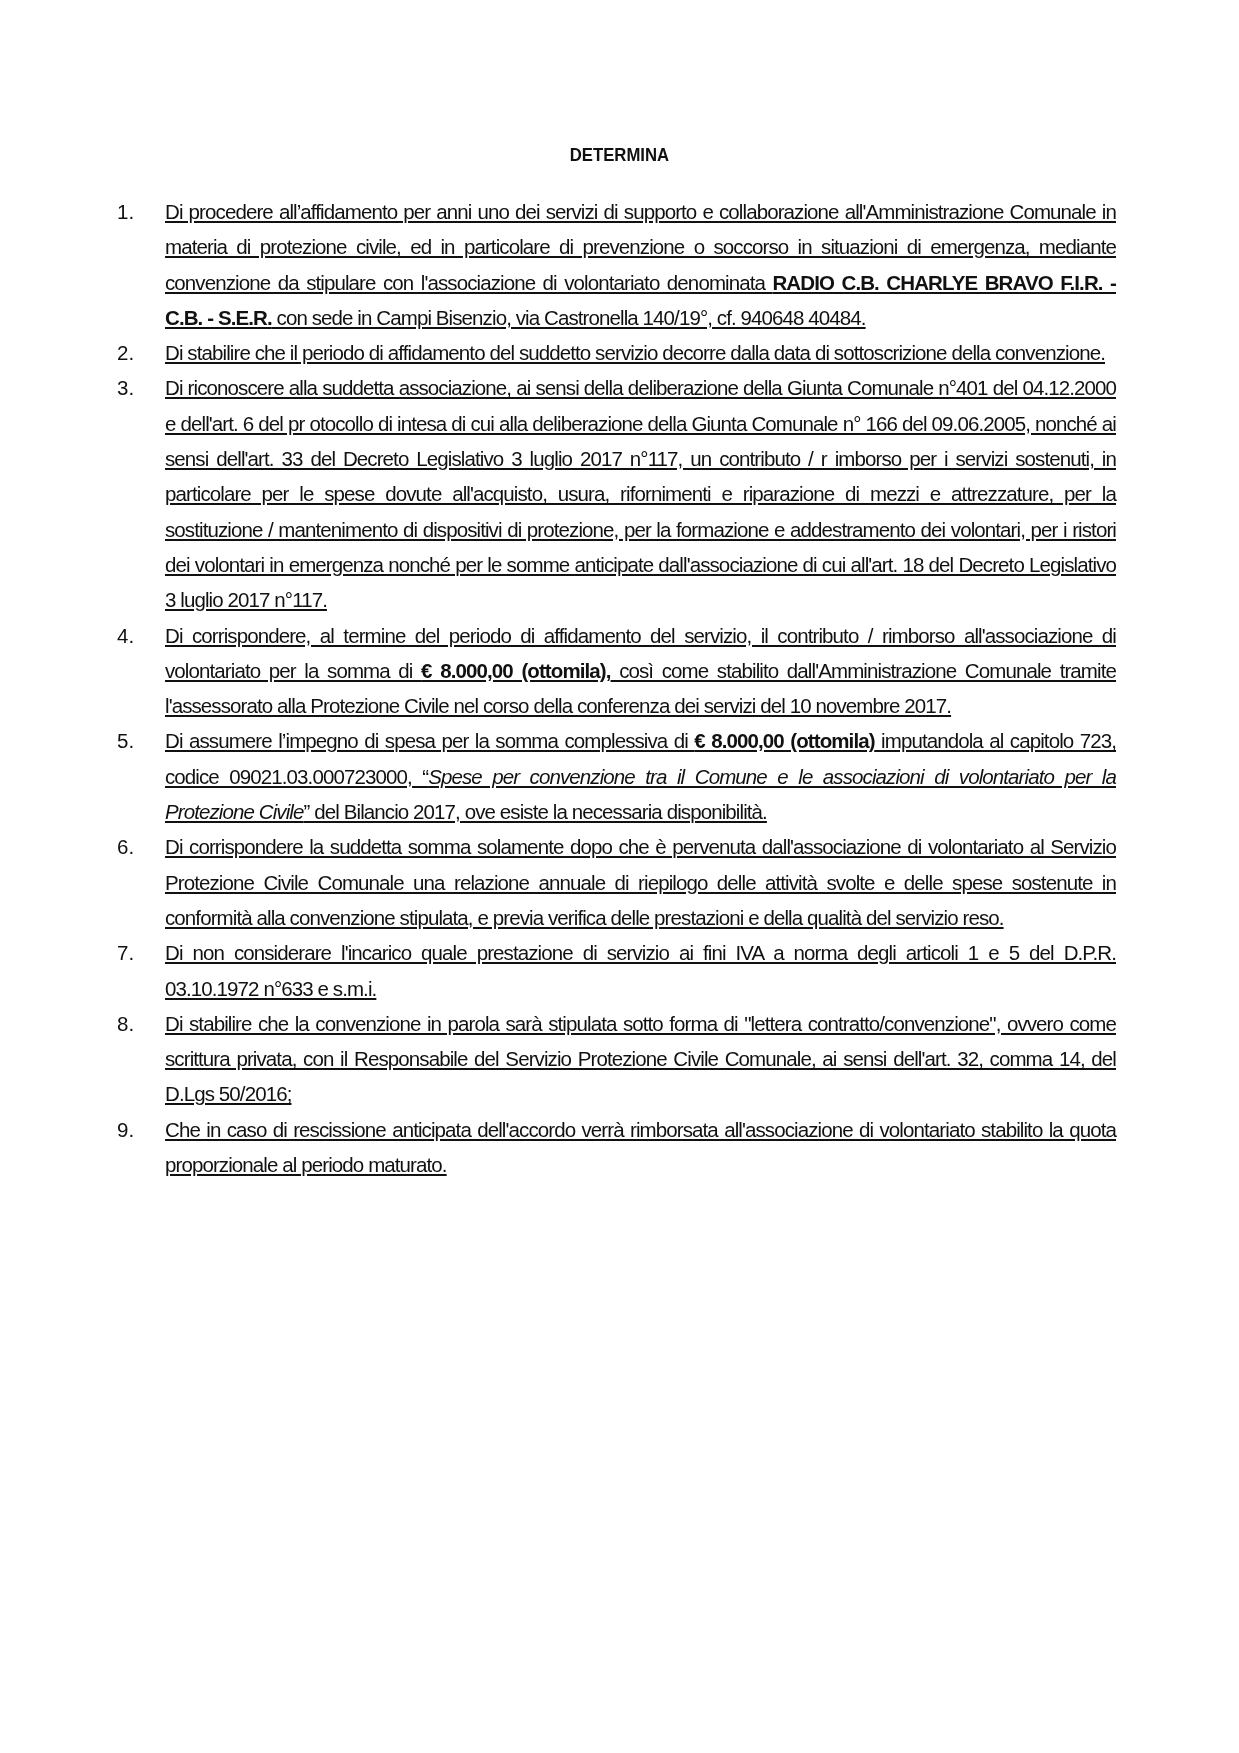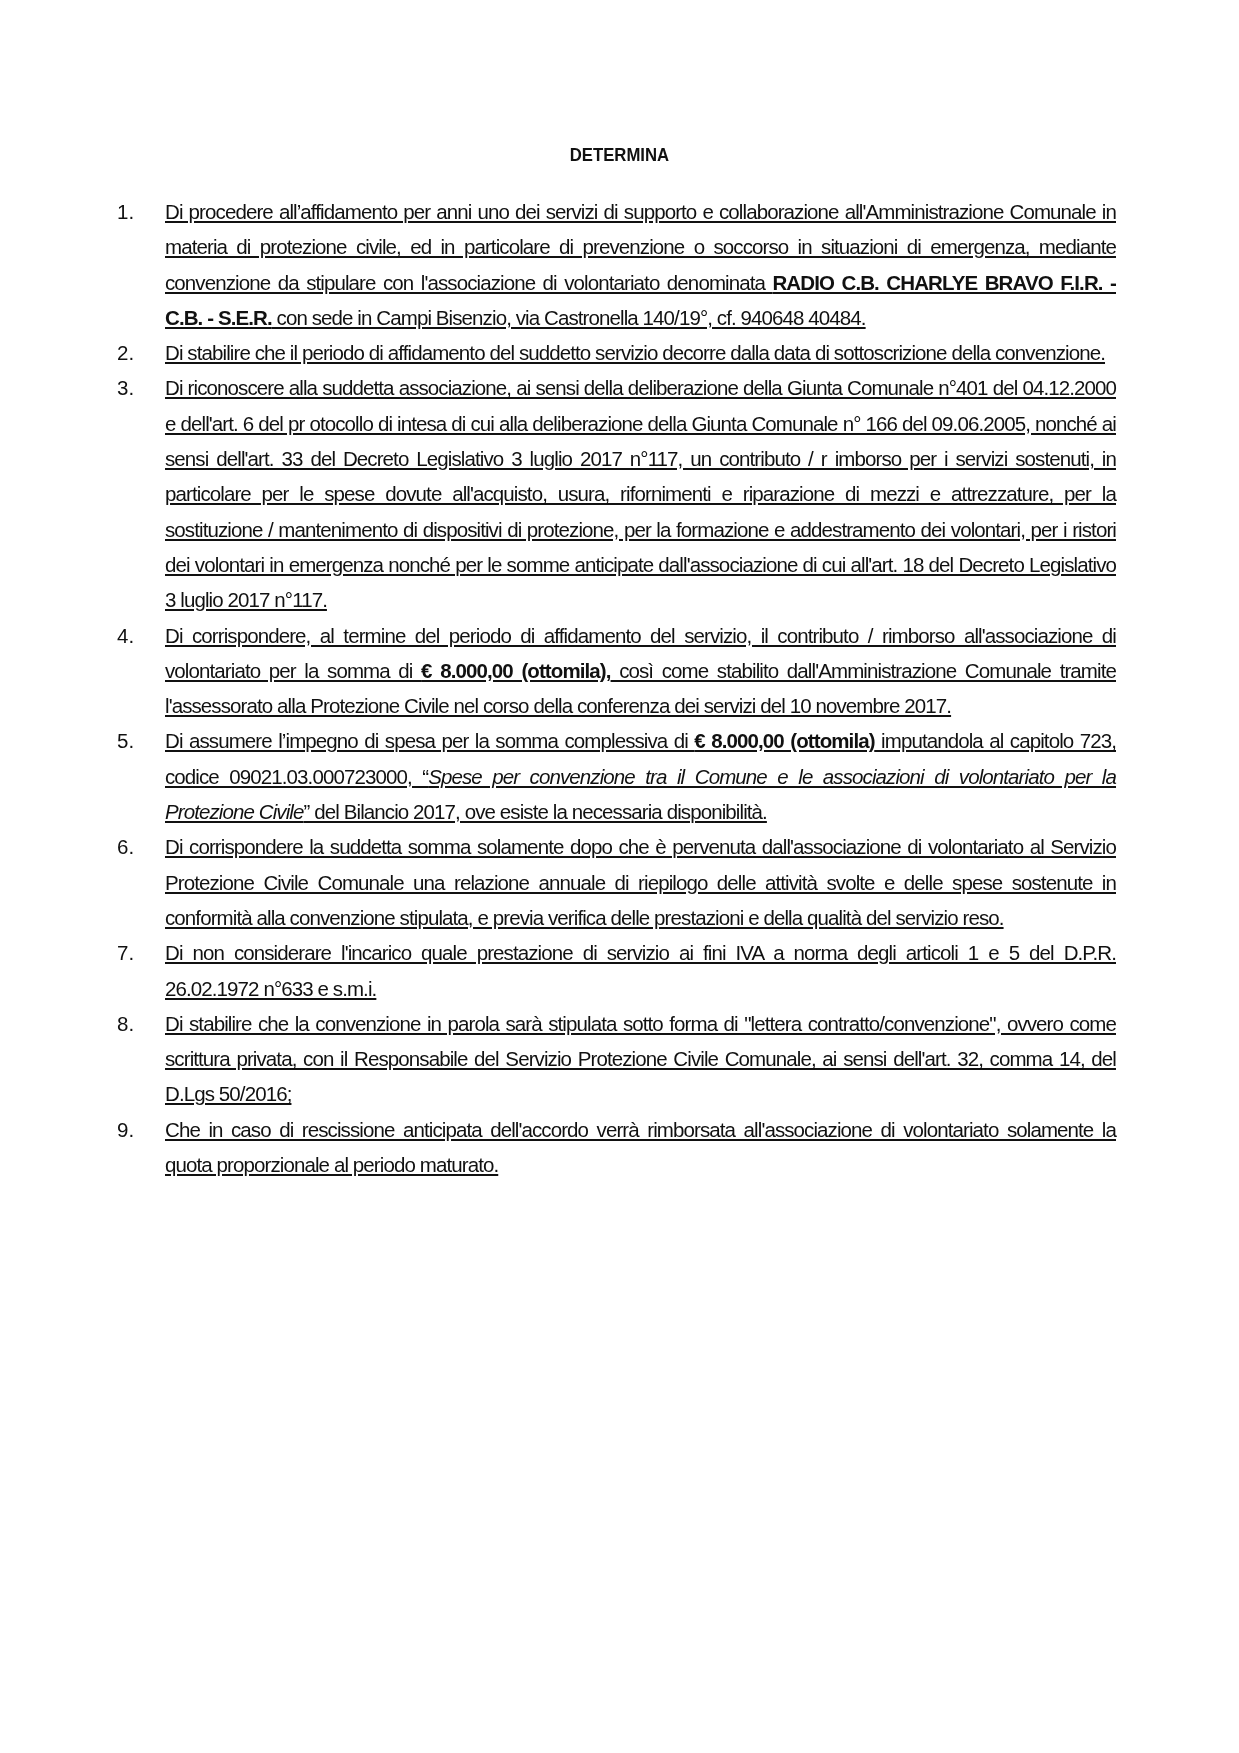--- a/index.html
+++ b/index.html
@@ -93,24 +93,24 @@
       <li class="item">
         <span class="item-num">5.</span>
         <span class="item-text"><span>Di assumere l’impegno di spesa per la somma complessiva di </span><span class="b">€ 8.000,00 (ottomila)</span><span> imputandola al capitolo 723, codice 09021.03.000723000, “</span><span class="i">Spese per convenzione tra il Comune e le associazioni di volontariato per la Protezione Civile</span><span>” del Bilancio 2017, ove esiste la necessaria disponibilità.</span></span>
       </li>
       <li class="item">
         <span class="item-num">6.</span>
         <span class="item-text"><span>Di corrispondere la suddetta somma solamente dopo che è pervenuta dall'associazione di volontariato al Servizio Protezione Civile Comunale una relazione annuale di riepilogo delle attività svolte e delle spese sostenute in conformità alla convenzione stipulata, e previa verifica delle prestazioni e della qualità del servizio reso.</span></span>
       </li>
       <li class="item">
         <span class="item-num">7.</span>
-        <span class="item-text"><span>Di non considerare l'incarico quale prestazione di servizio ai fini IVA a norma degli articoli 1 e 5 del D.P.R. 26.02.1972 n°633 e s.m.i.</span></span>
+        <span class="item-text"><span>Di non considerare l'incarico quale prestazione di servizio ai fini IVA a norma degli articoli 1 e 5 del D.P.R. 03.10.1972 n°633 e s.m.i.</span></span>
       </li>
       <li class="item">
         <span class="item-num">8.</span>
         <span class="item-text"><span>Di stabilire che la convenzione in parola sarà stipulata sotto forma di "lettera contratto/convenzione", ovvero come scrittura privata, con il Responsabile del Servizio Protezione Civile Comunale, ai sensi dell'art. 32, comma 14, del D.Lgs 50/2016;</span></span>
       </li>
       <li class="item">
         <span class="item-num">9.</span>
-        <span class="item-text"><span>Che in caso di rescissione anticipata dell'accordo verrà rimborsata all'associazione di volontariato solamente la quota proporzionale al periodo maturato.</span></span>
+        <span class="item-text"><span>Che in caso di rescissione anticipata dell'accordo verrà rimborsata all'associazione di volontariato stabilito la quota proporzionale al periodo maturato.</span></span>
       </li>
     </ol>
 </div>
 
 </body></html>

